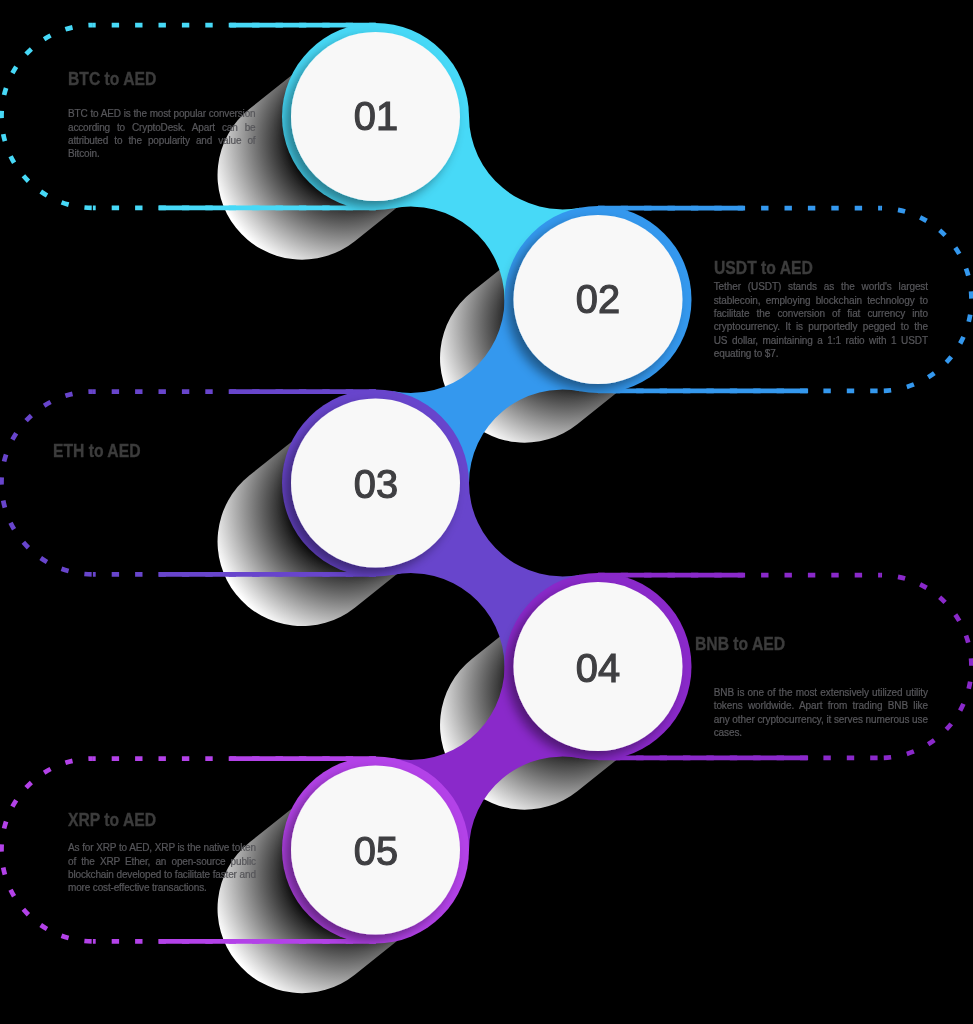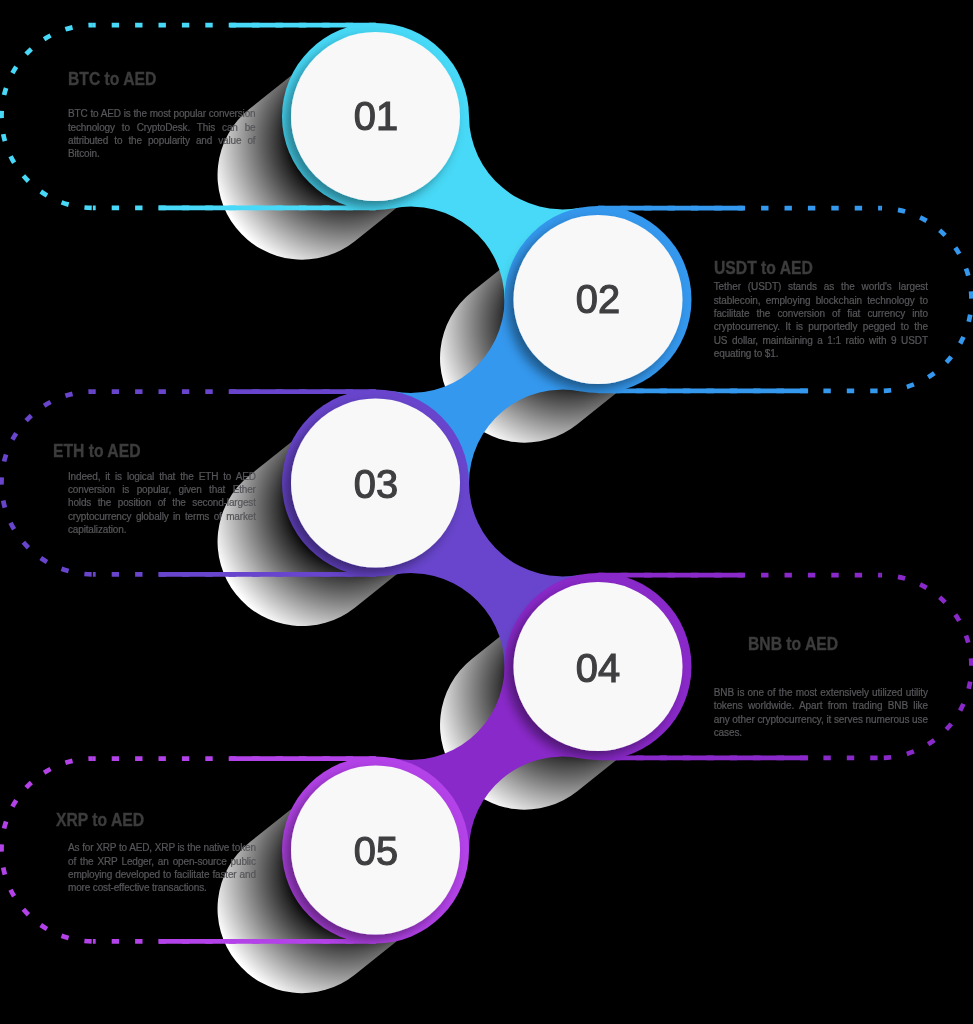--- a/index.html
+++ b/index.html
@@ -112,40 +112,37 @@
 <div class="num" style="left:375.5px;top:115.5px">01</div>
 <div class="num" style="left:598px;top:298.5px">02</div>
 <div class="num" style="left:375.5px;top:484.0px">03</div>
 <div class="num" style="left:598px;top:667.5px">04</div>
 <div class="num" style="left:375.5px;top:851.0px">05</div>
 
 <div class="panel" style="left:68.0px;top:70px;width:187.5px">
   <div class="ttl">BTC to AED</div>
 </div>
 <div class="panel" style="left:68.0px;top:107.2px;width:187.5px">
-  <div class="bdy">BTC to AED is the most popular conversion technology to CryptoDesk. This can be attributed to the popularity and value of Bitcoin.</div>
+  <div class="bdy">BTC to AED is the most popular conversion according to CryptoDesk. Apart can be attributed to the popularity and value of Bitcoin.</div>
 </div>
 <div class="panel" style="left:713.7px;top:259px;width:214.3px">
   <div class="ttl">USDT to AED</div>
 </div>
 <div class="panel" style="left:713.7px;top:280.4px;width:214.3px">
-  <div class="bdy wide">Tether (USDT) stands as the world's largest stablecoin, employing blockchain technology to facilitate the conversion of fiat currency into cryptocurrency. It is purportedly pegged to the US dollar, maintaining a 1:1 ratio with 9 USDT equating to $1.</div>
+  <div class="bdy wide">Tether (USDT) stands as the world's largest stablecoin, employing blockchain technology to facilitate the conversion of fiat currency into cryptocurrency. It is purportedly pegged to the US dollar, maintaining a 1:1 ratio with 1 USDT equating to $7.</div>
 </div>
 <div class="panel" style="left:53px;top:442.0px;width:187.8px">
   <div class="ttl">ETH to AED</div>
 </div>
-<div class="panel" style="left:68.0px;top:469.6px;width:187.8px">
-  <div class="bdy">Indeed, it is logical that the ETH to AED conversion is popular, given that Ether holds the position of the second-largest cryptocurrency globally in terms of market capitalization.</div>
-</div>
-<div class="panel" style="left:748px;top:634.8px;width:214.3px">
+<div class="panel" style="left:695px;top:634.8px;width:214.3px">
   <div class="ttl">BNB to AED</div>
 </div>
 <div class="panel" style="left:713.7px;top:686px;width:214.3px">
   <div class="bdy wide">BNB is one of the most extensively utilized utility tokens worldwide. Apart from trading BNB like any other cryptocurrency, it serves numerous use cases.</div>
 </div>
-<div class="panel" style="left:56px;top:811.4px;width:187.8px">
+<div class="panel" style="left:68.0px;top:811.4px;width:187.8px">
   <div class="ttl">XRP to AED</div>
 </div>
 <div class="panel" style="left:68.0px;top:841.4px;width:187.8px">
-  <div class="bdy">As for XRP to AED, XRP is the native token of the XRP Ledger, an open-source public employing developed to facilitate faster and more cost-effective transactions.</div>
+  <div class="bdy">As for XRP to AED, XRP is the native token of the XRP Ether, an open-source public blockchain developed to facilitate faster and more cost-effective transactions.</div>
 </div>
 
 </div>
 
 </body></html>

